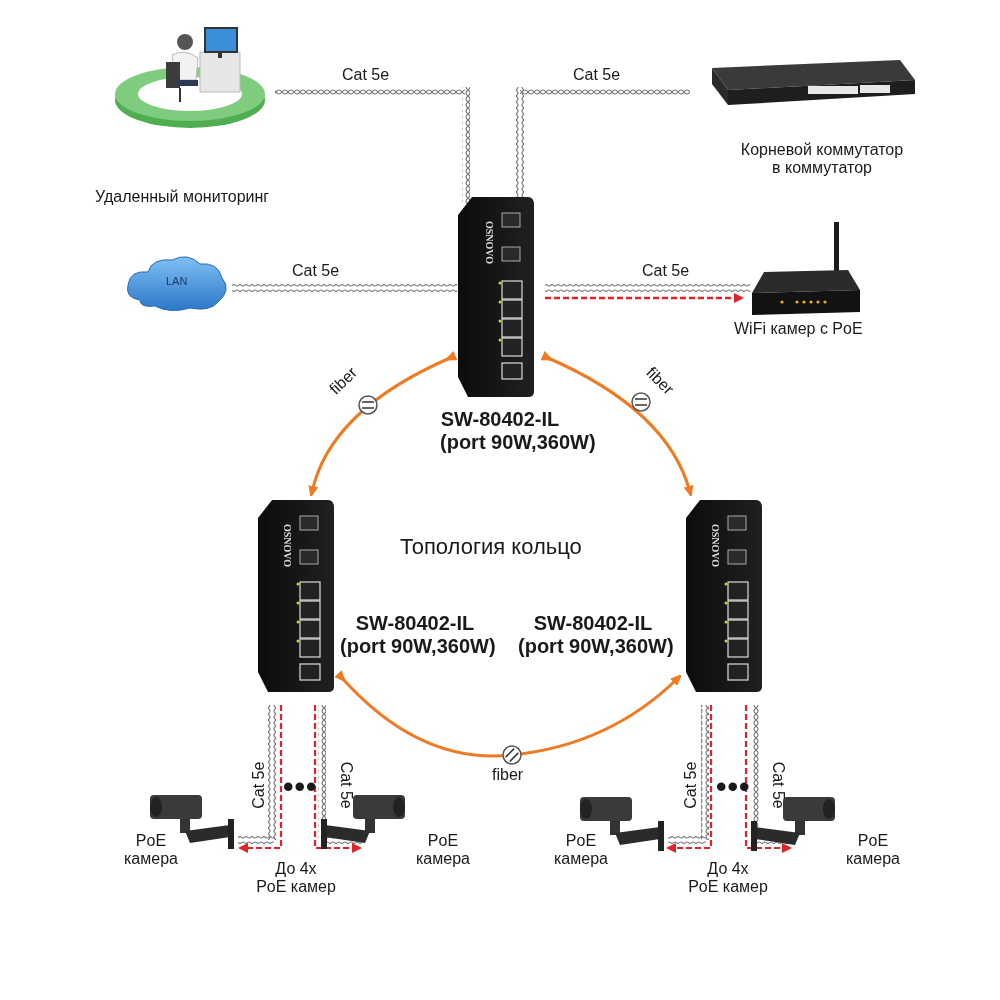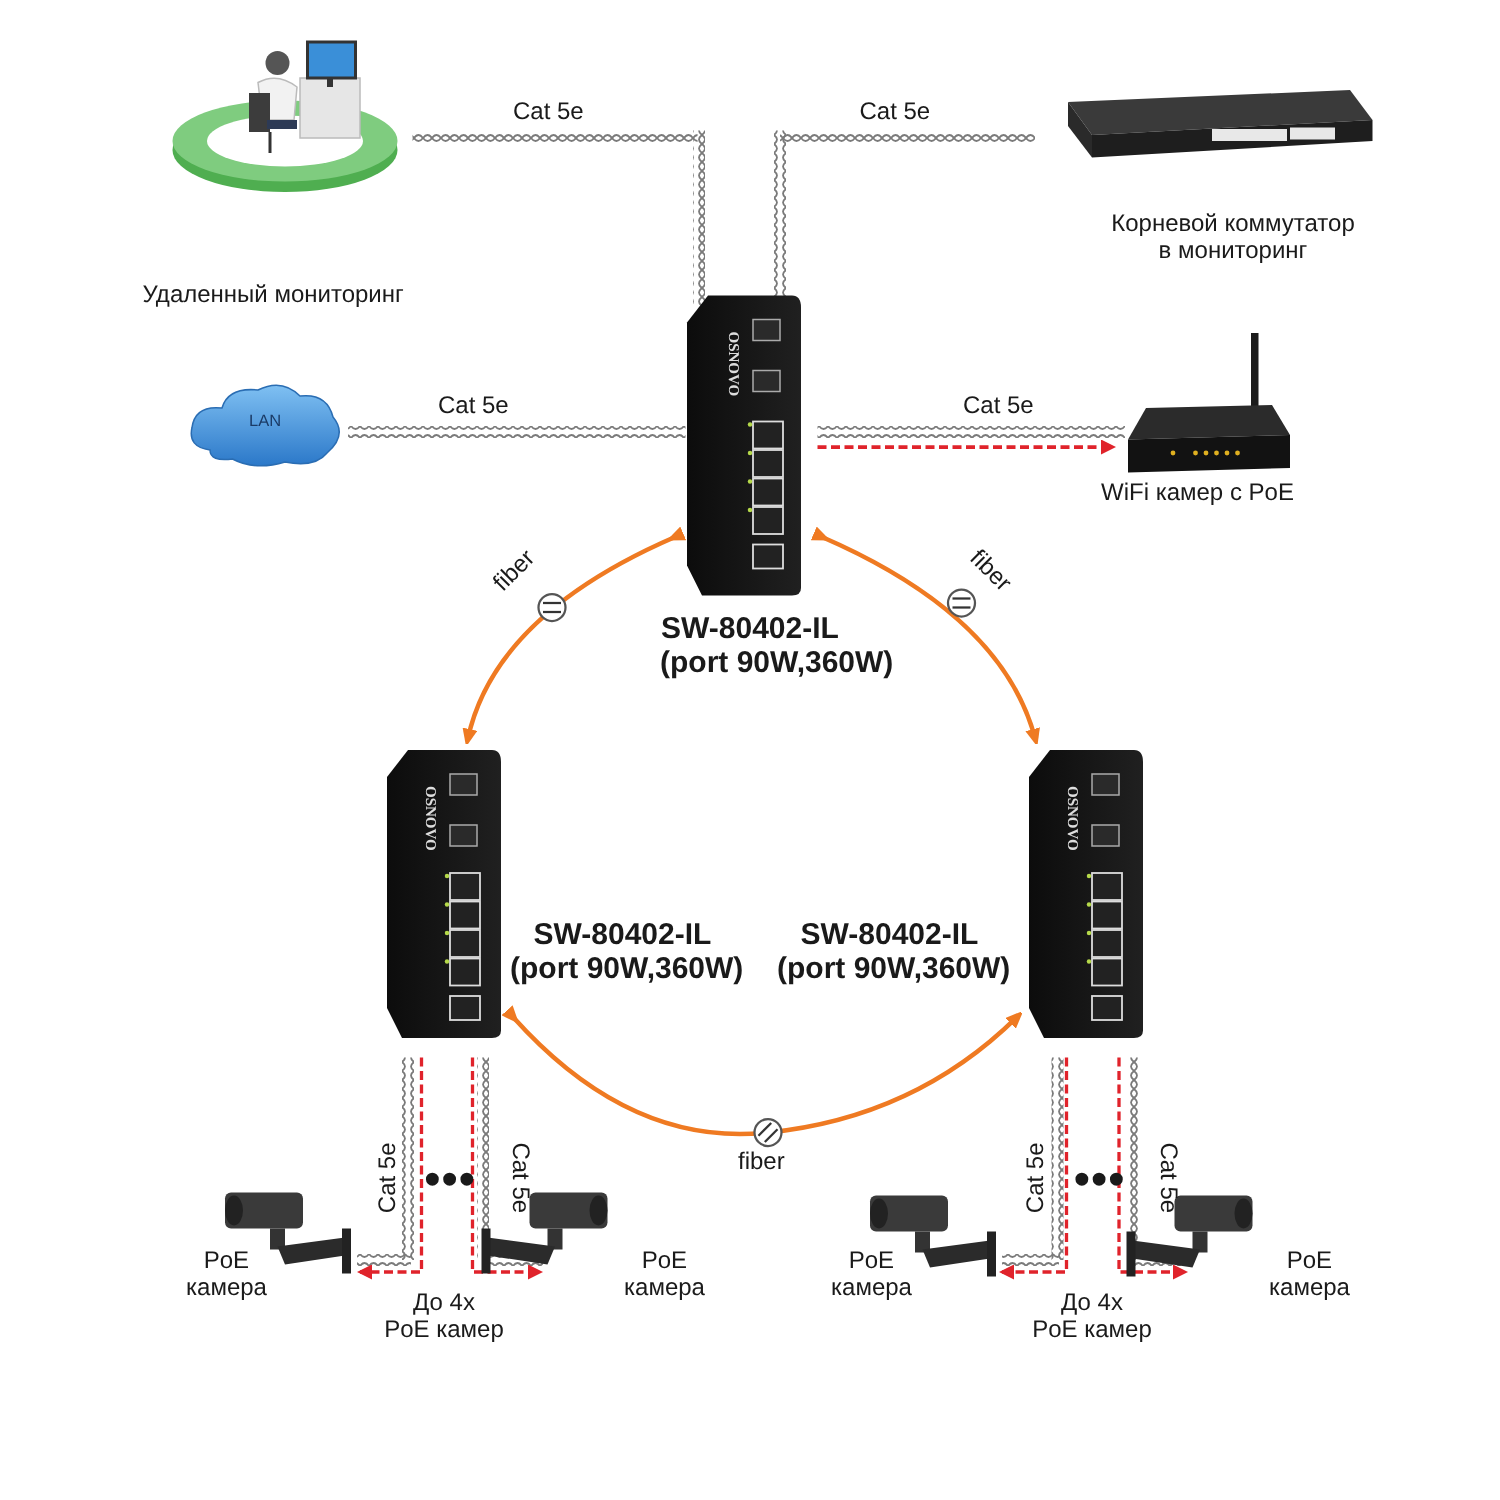--- a/index.html
+++ b/index.html
@@ -224,37 +224,38 @@
     <path d="M35 36 L80 30 L80 42 L40 48 Z" fill="#2b2b2b"></path>
     <rect x="78" y="24" width="6" height="30" fill="#222"></rect>
   </g>
 </svg>
 
 <div class="lbl lbl-md" style="left:95px;top:148px;margin-top:40px;">Удаленный мониторинг</div>
 <div class="lbl cat" style="left:342px;top:66px;">Cat 5e</div>
 <div class="lbl cat" style="left:573px;top:66px;">Cat 5e</div>
 <div class="lbl lbl-md" style="left:722px;top:129px;width:200px;margin-top:12px;">
   <div>Корневой коммутатор</div>
-  <div>в мониторинг</div>
+  <div>в коммутатор</div>
 </div>
 
 <div class="lbl" style="left:166px;top:275px;font-size:11px;color:#1b3b66;">LAN</div>
 <div class="lbl cat" style="left:292px;top:262px;">Cat 5e</div>
 <div class="lbl cat" style="left:642px;top:262px;">Cat 5e</div>
 <div class="lbl lbl-md" style="left:734px;top:320px;">WiFi камер с PoE</div>
 
 <div class="lbl" style="left:328px;top:372px;font-size:16px;transform:rotate(-45deg);">fiber</div>
 <div class="lbl" style="left:644px;top:372px;font-size:16px;transform:rotate(45deg);">fiber</div>
 <div class="lbl" style="left:492px;top:766px;font-size:16px;">fiber</div>
 
 <div class="lbl lbl-bold" style="left:440px;top:408px;width:120px;">
   <div>SW-80402-IL</div>
   <div>(port 90W,360W)</div>
 </div>
 
+<div class="lbl lbl-lg" style="left:400px;top:534px;">Топология кольцо</div>
 
 <div class="lbl lbl-bold" style="left:340px;top:612px;width:150px;">
   <div>SW-80402-IL</div>
   <div>(port 90W,360W)</div>
 </div>
 <div class="lbl lbl-bold" style="left:518px;top:612px;width:150px;">
   <div>SW-80402-IL</div>
   <div>(port 90W,360W)</div>
 </div>
 

